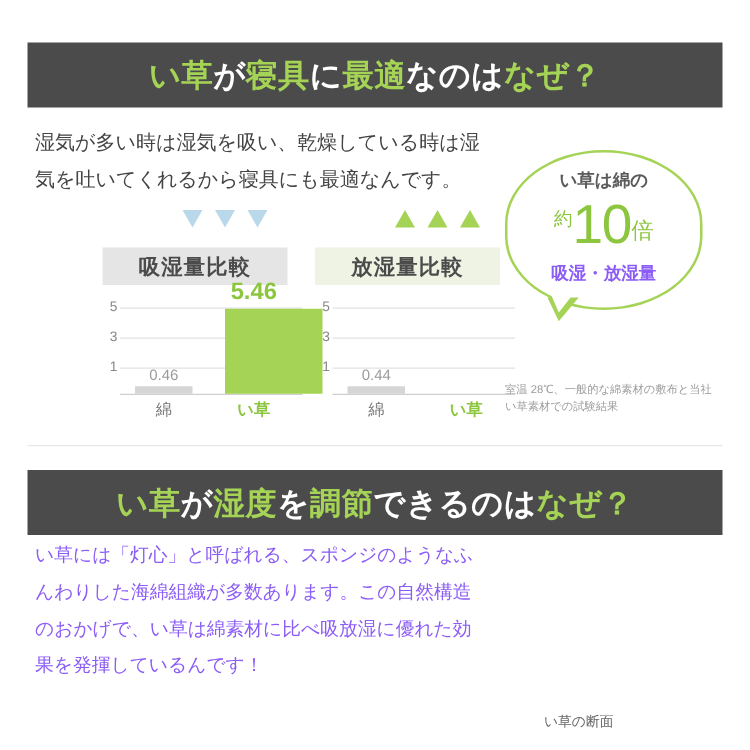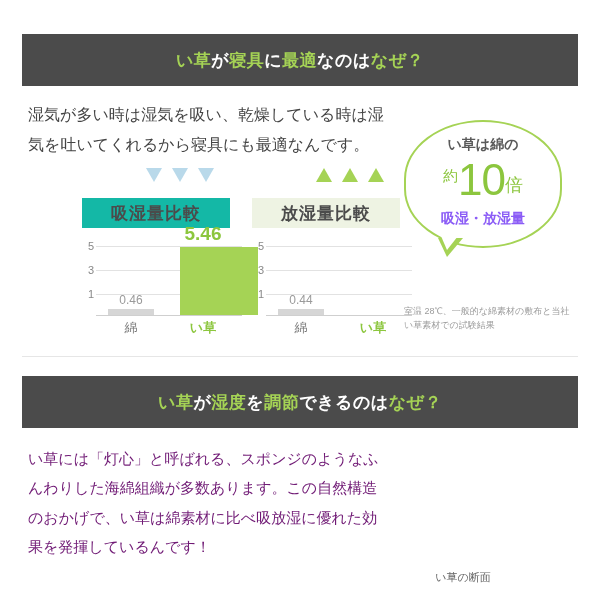--- a/index.html
+++ b/index.html
@@ -26,21 +26,21 @@
     position: absolute;
     left: 22px;
     width: 556px;
     height: 52px;
     background: #4b4b4b;
     display: flex;
     align-items: center;
     justify-content: center;
   }
   .band-text {
-    font-size: 17px;
+    font-size: 25px;
     font-weight: bold;
     color: #ffffff;
     letter-spacing: 0.5px;
     white-space: nowrap;
     font-family: Liberation Serif, serif;
   }
   .band-text .hl {
     color: #a5d355;
   }
   #band1 { top: 34px; }
@@ -147,21 +147,21 @@
     border-right: 8px solid transparent;
   }
   .arrow-down { border-top: 14px solid #b9d9ea; }
   .arrow-up { border-bottom: 14px solid #a5d355; }
 
   .chart-title {
     margin-top: 4px;
     margin-left: 12px;
     width: 148px;
     height: 30px;
-    background: #14b8a6;
+    background: #e5e5e5;
     display: flex;
     align-items: center;
     justify-content: center;
     font-size: 17px;
     font-weight: bold;
     color: #4b4b4b;
     letter-spacing: 1px;
   }
   #chart-b .chart-title { background: #eef3e3; }
 
@@ -260,25 +260,25 @@
     top: 356px;
     width: 556px;
     height: 1px;
     background: #e6e6e6;
   }
 
   
   .body2 {
     position: absolute;
     left: 28px;
-    top: 444px;
+    top: 430px;
     width: 352px;
     font-size: 15px;
     line-height: 1.95;
-    color: #701a75;
+    color: #8b5cf6;
   }
 
   .photo-wrap {
     position: absolute;
     left: 398px;
     top: 440px;
     width: 126px;
     height: 126px;
   }
   .photo {

